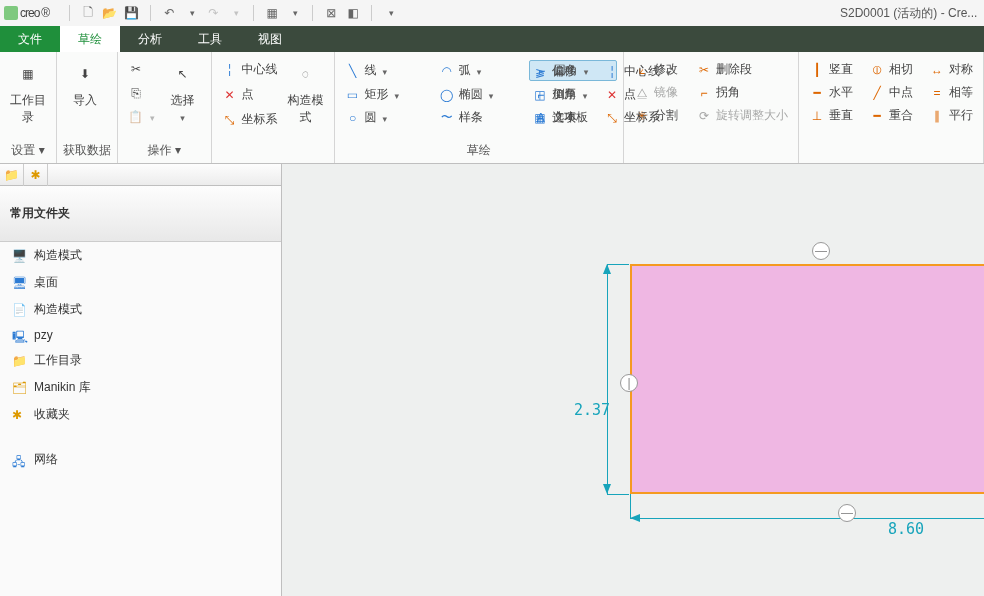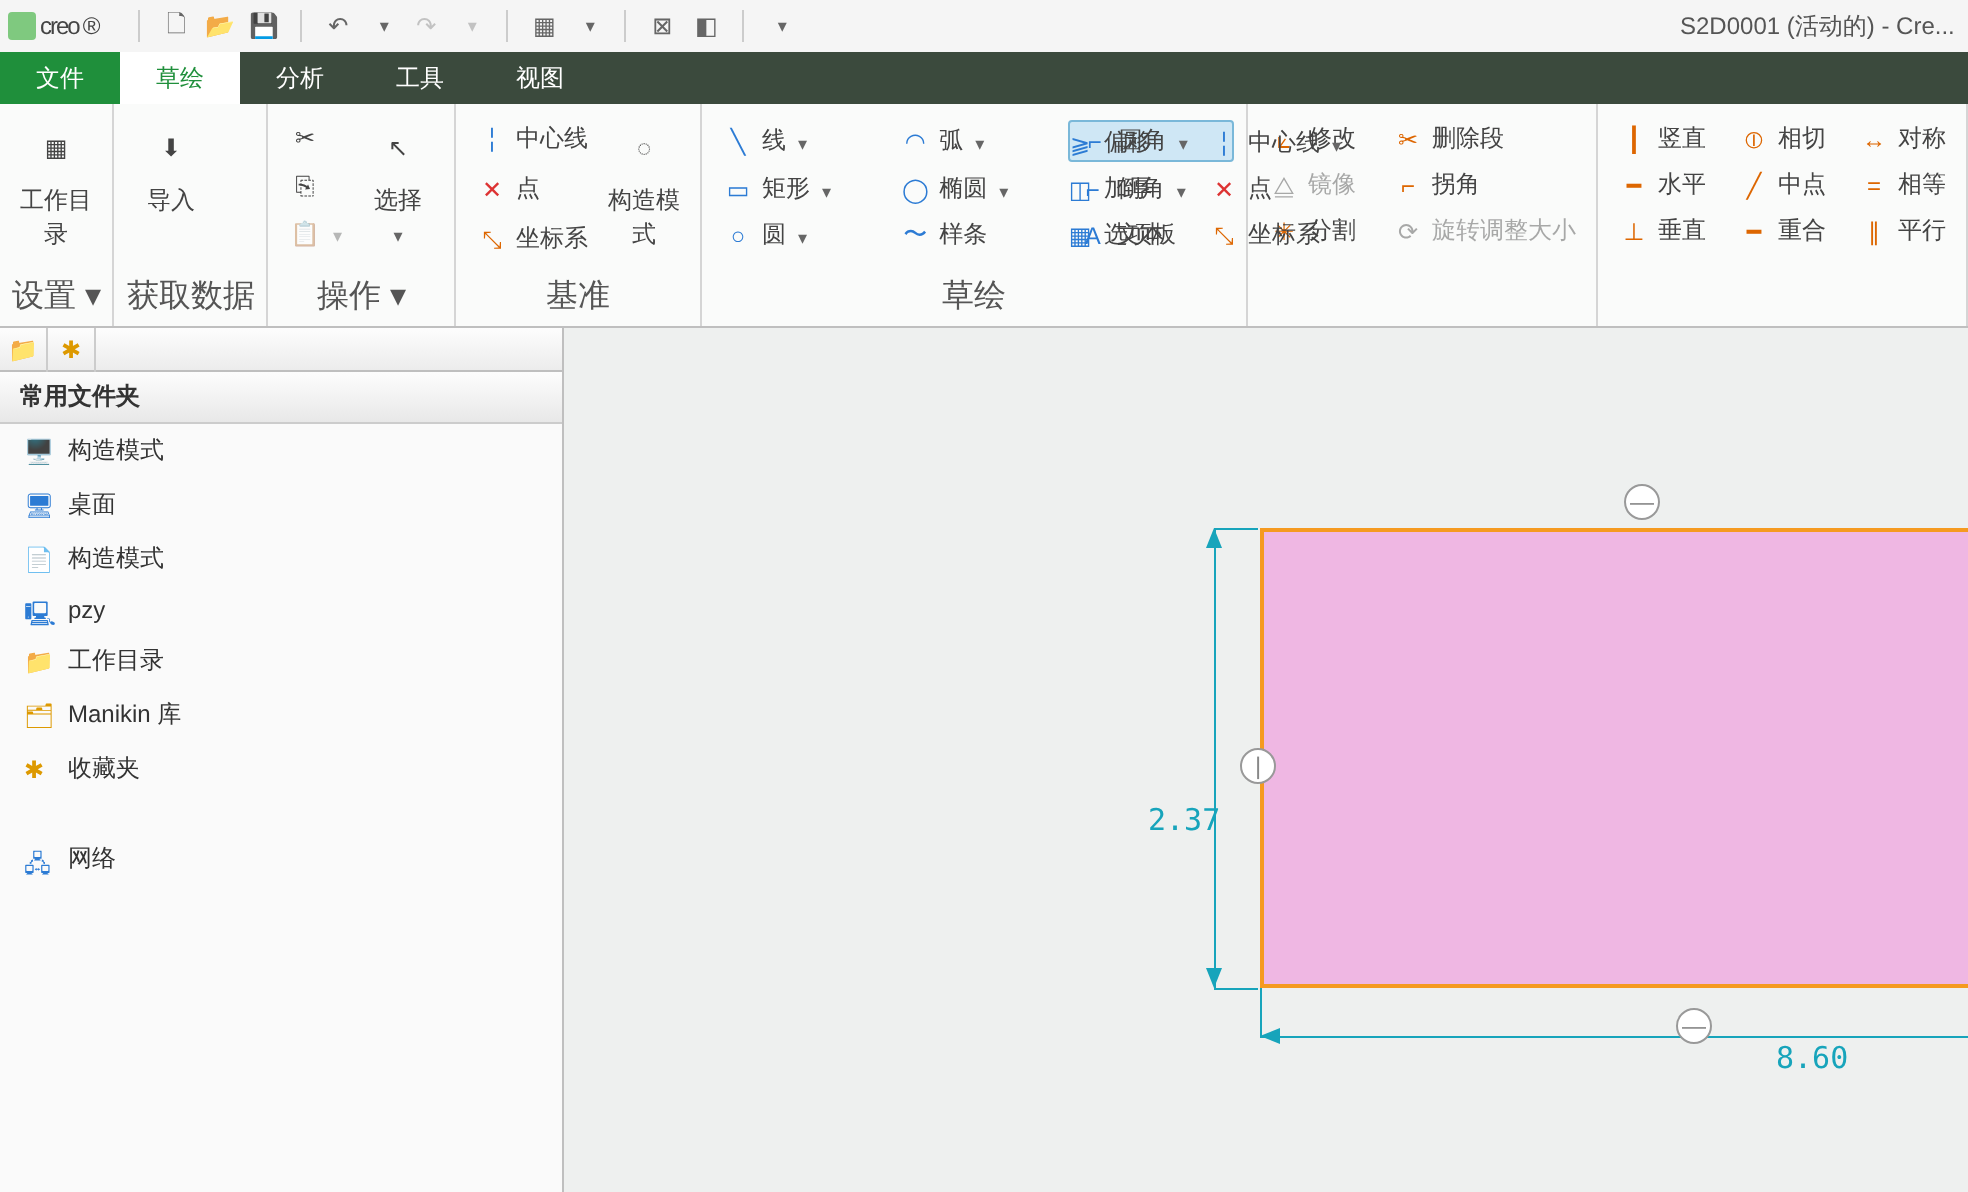--- a/index.html
+++ b/index.html
@@ -17,38 +17,38 @@
 
 
 .menubar { height: 26px; background: #3b4a3d; display: flex; }
 .menubar .tab { padding: 0 18px; line-height: 26px; color: #fff; cursor: pointer; }
 .menubar .tab.file { background: #1f8f3b; }
 .menubar .tab.active { background: #fff; color: #1f8f3b; }
 
 
 .ribbon { height: 112px; background: #fafbfa; border-bottom: 1px solid #bfbfbf; display: flex; }
 .group { border-right: 1px solid #d5d5d5; display: flex; flex-direction: column; justify-content: space-between; padding: 4px 6px 0; }
-.group-label { text-align: center; color: #555; font-size: 16px; padding: 2px 0 4px; white-space: nowrap; }
+.group-label { text-align: center; color: #555; font-size: 12px; padding: 2px 0 4px; white-space: nowrap; }
 .controls { display: flex; gap: 2px; }
 .big-btn { width: 44px; text-align: center; color: #444; cursor: pointer; display: flex; flex-direction: column; align-items: center; gap: 4px; padding-top: 4px; }
 .big-btn .ic { width: 28px; height: 28px; display: inline-flex; align-items: center; justify-content: center; }
 .cols { display: flex; flex-direction: column; gap: 6px; padding-top: 4px; }
 .sm { display: flex; align-items: center; gap: 4px; color: #444; cursor: pointer; white-space: nowrap; padding: 1px 4px; }
 .sm .ic { width: 16px; height: 16px; display: inline-flex; align-items: center; justify-content: center; }
 .sm.disabled { opacity: .45; }
 .sm.highlight { background: #cfe7f5; border: 1px solid #7ab8d9; border-radius: 2px; }
 .grid3 { display: grid; grid-template-columns: repeat(3, auto); gap: 4px 8px; padding-top: 4px; }
 .grid2 { display: grid; grid-template-columns: repeat(2, auto); gap: 4px 10px; padding-top: 4px; }
 
 
 .workspace { display: flex; height: calc(596px - 26px - 26px - 112px); }
 .leftpanel { width: 282px; background: #fafafa; border-right: 1px solid #bfbfbf; }
 .lp-tabs { height: 22px; display: flex; background: linear-gradient(#fdfdfd,#ececec); border-bottom: 1px solid #bfbfbf; }
 .lp-tab { width: 24px; height: 22px; display: inline-flex; align-items: center; justify-content: center; border-right: 1px solid #ccc; cursor: pointer; }
-.lp-header { background: linear-gradient(#fdfdfd,#e8e8e8); font-weight: bold; padding: 4px 10px; border-bottom: 1px solid #ccc; color: #333; }
+.lp-header { background: linear-gradient(#fdfdfd,#e8e8e8); font-weight: bold; padding: 19px 10px; border-bottom: 1px solid #ccc; color: #333; }
 .lp-item { display: flex; align-items: center; gap: 6px; padding: 5px 12px; color: #333; cursor: pointer; }
 .lp-item .ic { width: 16px; height: 14px; display: inline-block; }
 
 
 .canvas { flex: 1; background: #eef0ef; position: relative; }
 .shape { position: absolute; left: 348px; top: 100px; width: 438px; height: 230px; background: #efb7e3; border: 2px solid #f59a20; border-top-right-radius: 46px; }
 .dim { position: absolute; color: #17a4bb; font-size: 15px; font-family: Consolas, monospace; }
 .dimline { position: absolute; background: #17a4bb; }
 .arrow { position: absolute; width: 0; height: 0; }
 .handle { position: absolute; width: 18px; height: 18px; border-radius: 50%; background: #fff; border: 1px solid #999; display:flex; align-items:center; justify-content:center; color:#888; font-size:12px; }
@@ -152,21 +152,20 @@
         <span class="sm">
             <span class="ic" style="color:#d60">⤡</span>
             <span>坐标系</span>
           </span>
       </div>
       <div class="big-btn">
         <span class="ic">◌</span>
         <span>构造模式</span>
       </div>
     </div>
-    <div class="group-label">基准</div>
   </div>
 
   <div class="group" style="flex:1">
     <div class="grid3">
       <span class="sm">
           <span class="ic" style="color:#2c7bd4">╲</span>
           <span>线</span>
           <span class="dropdown-arrow"></span>
         </span>
       <span class="sm">

